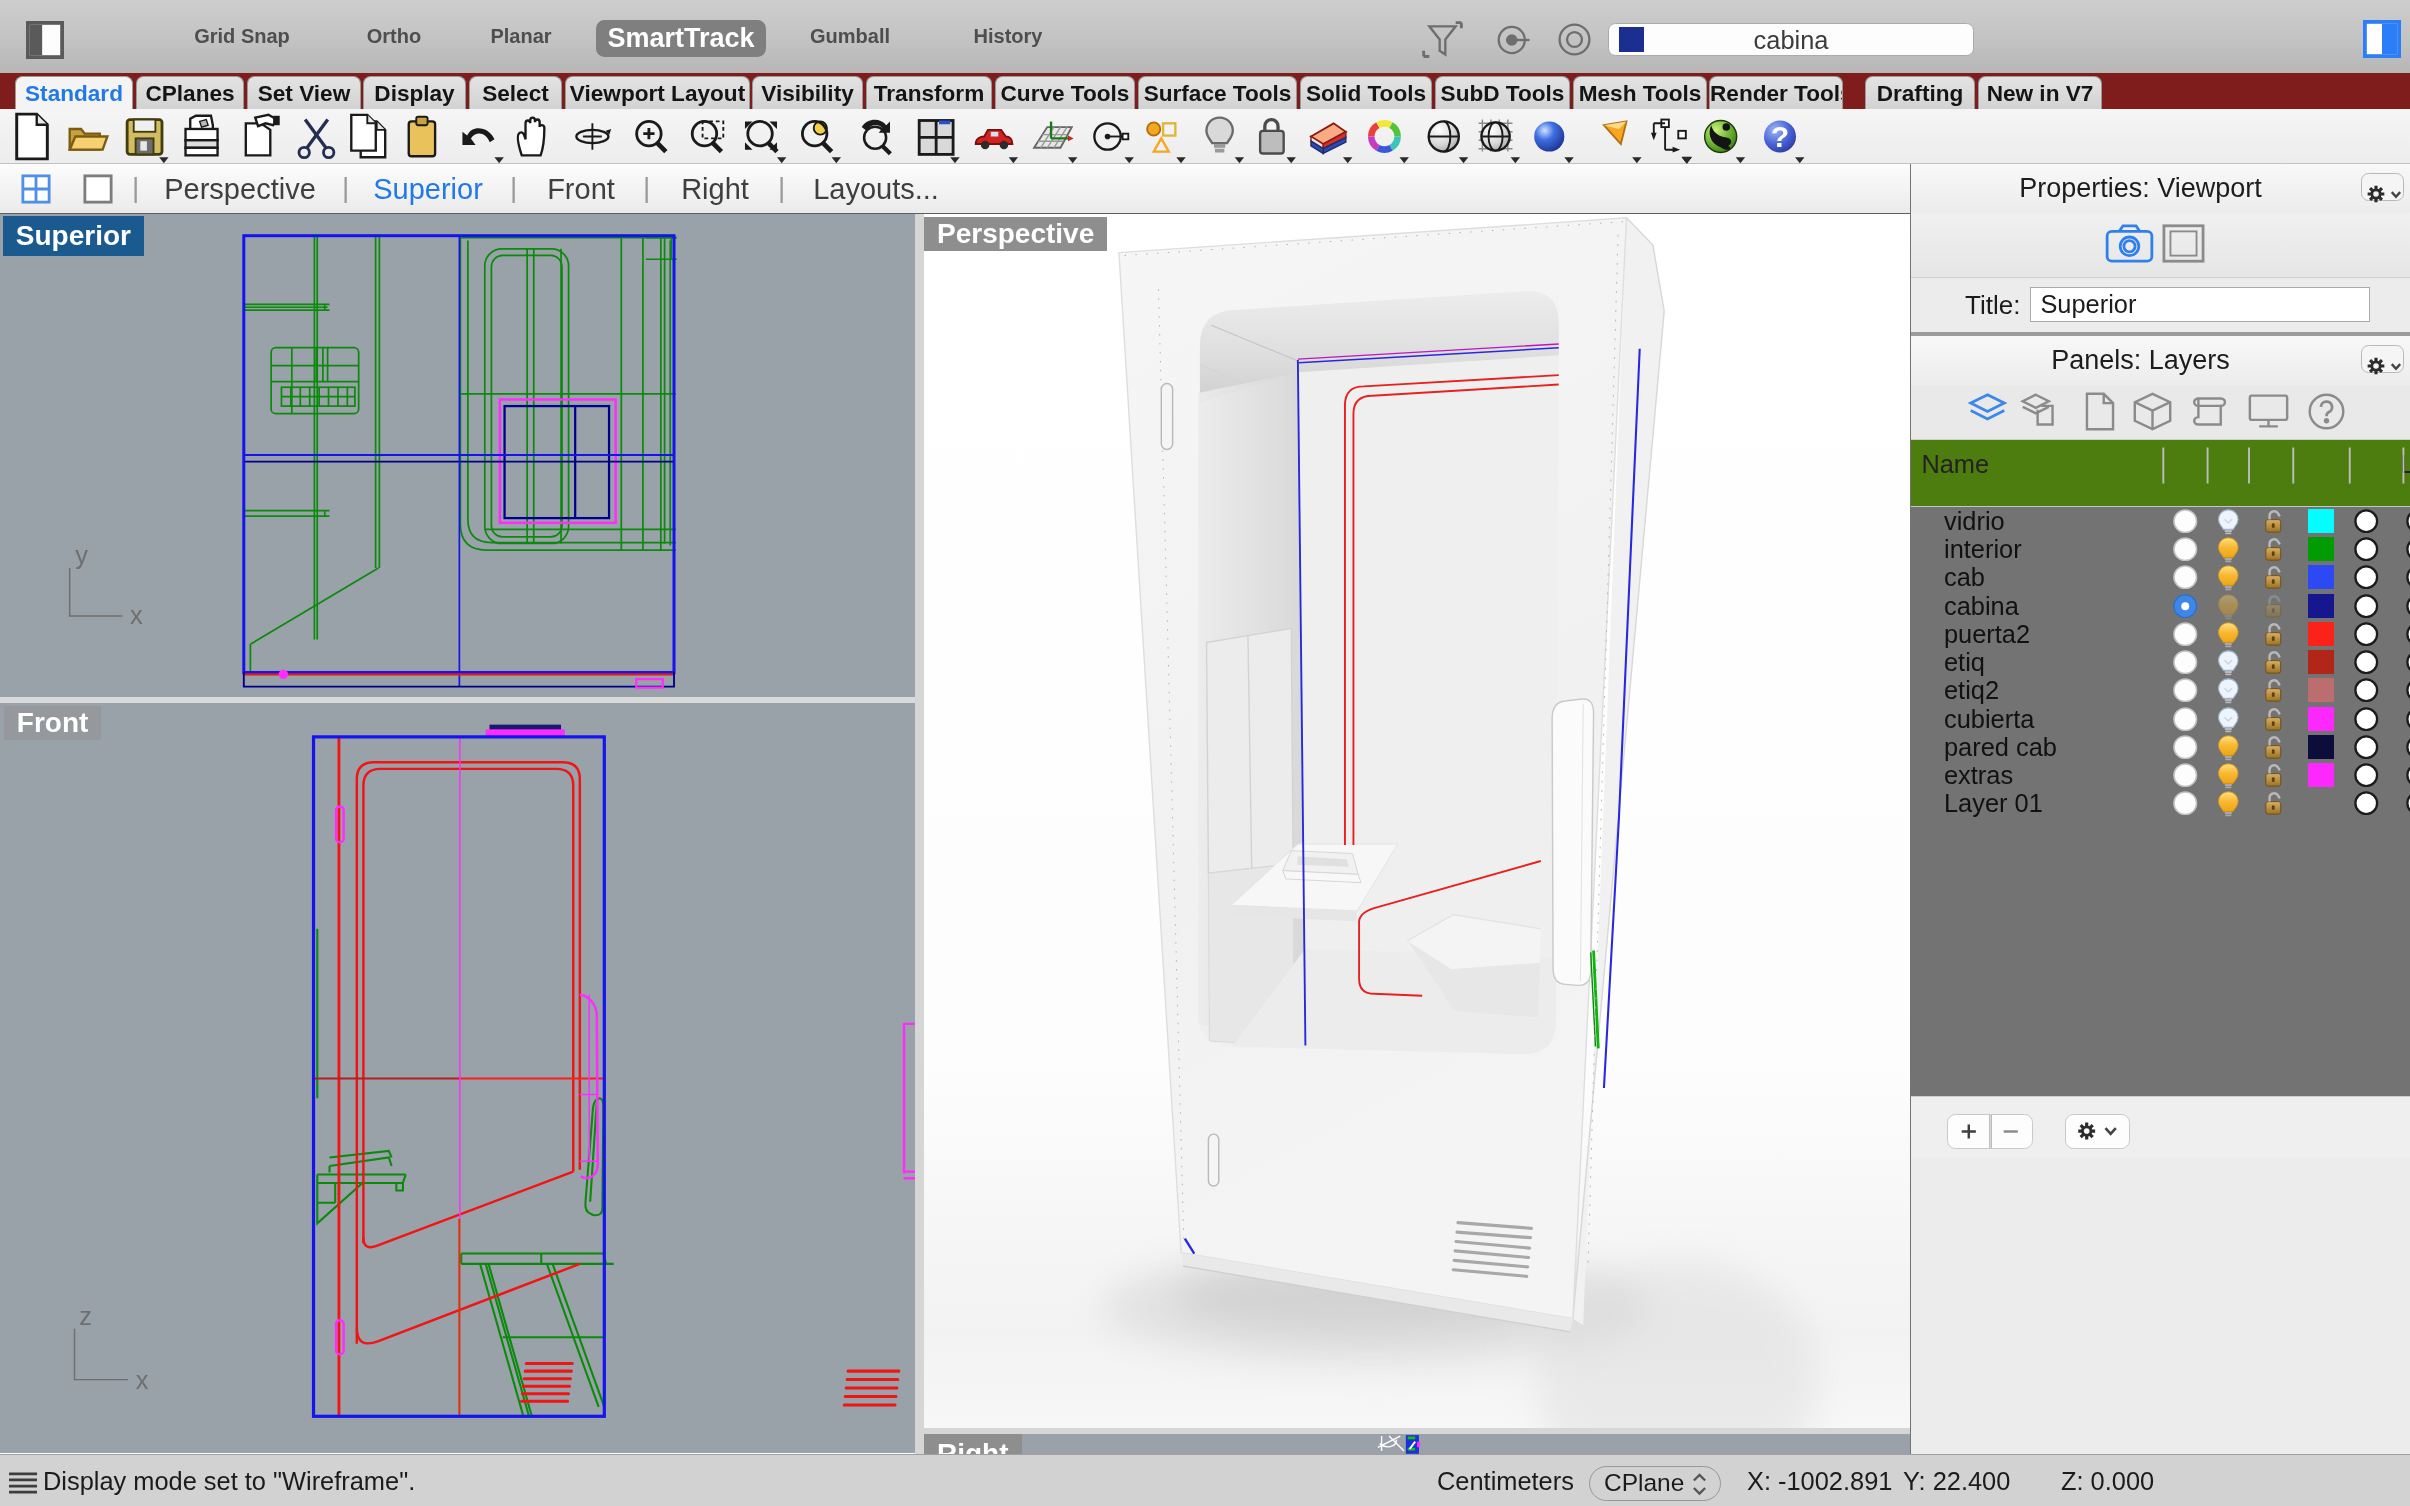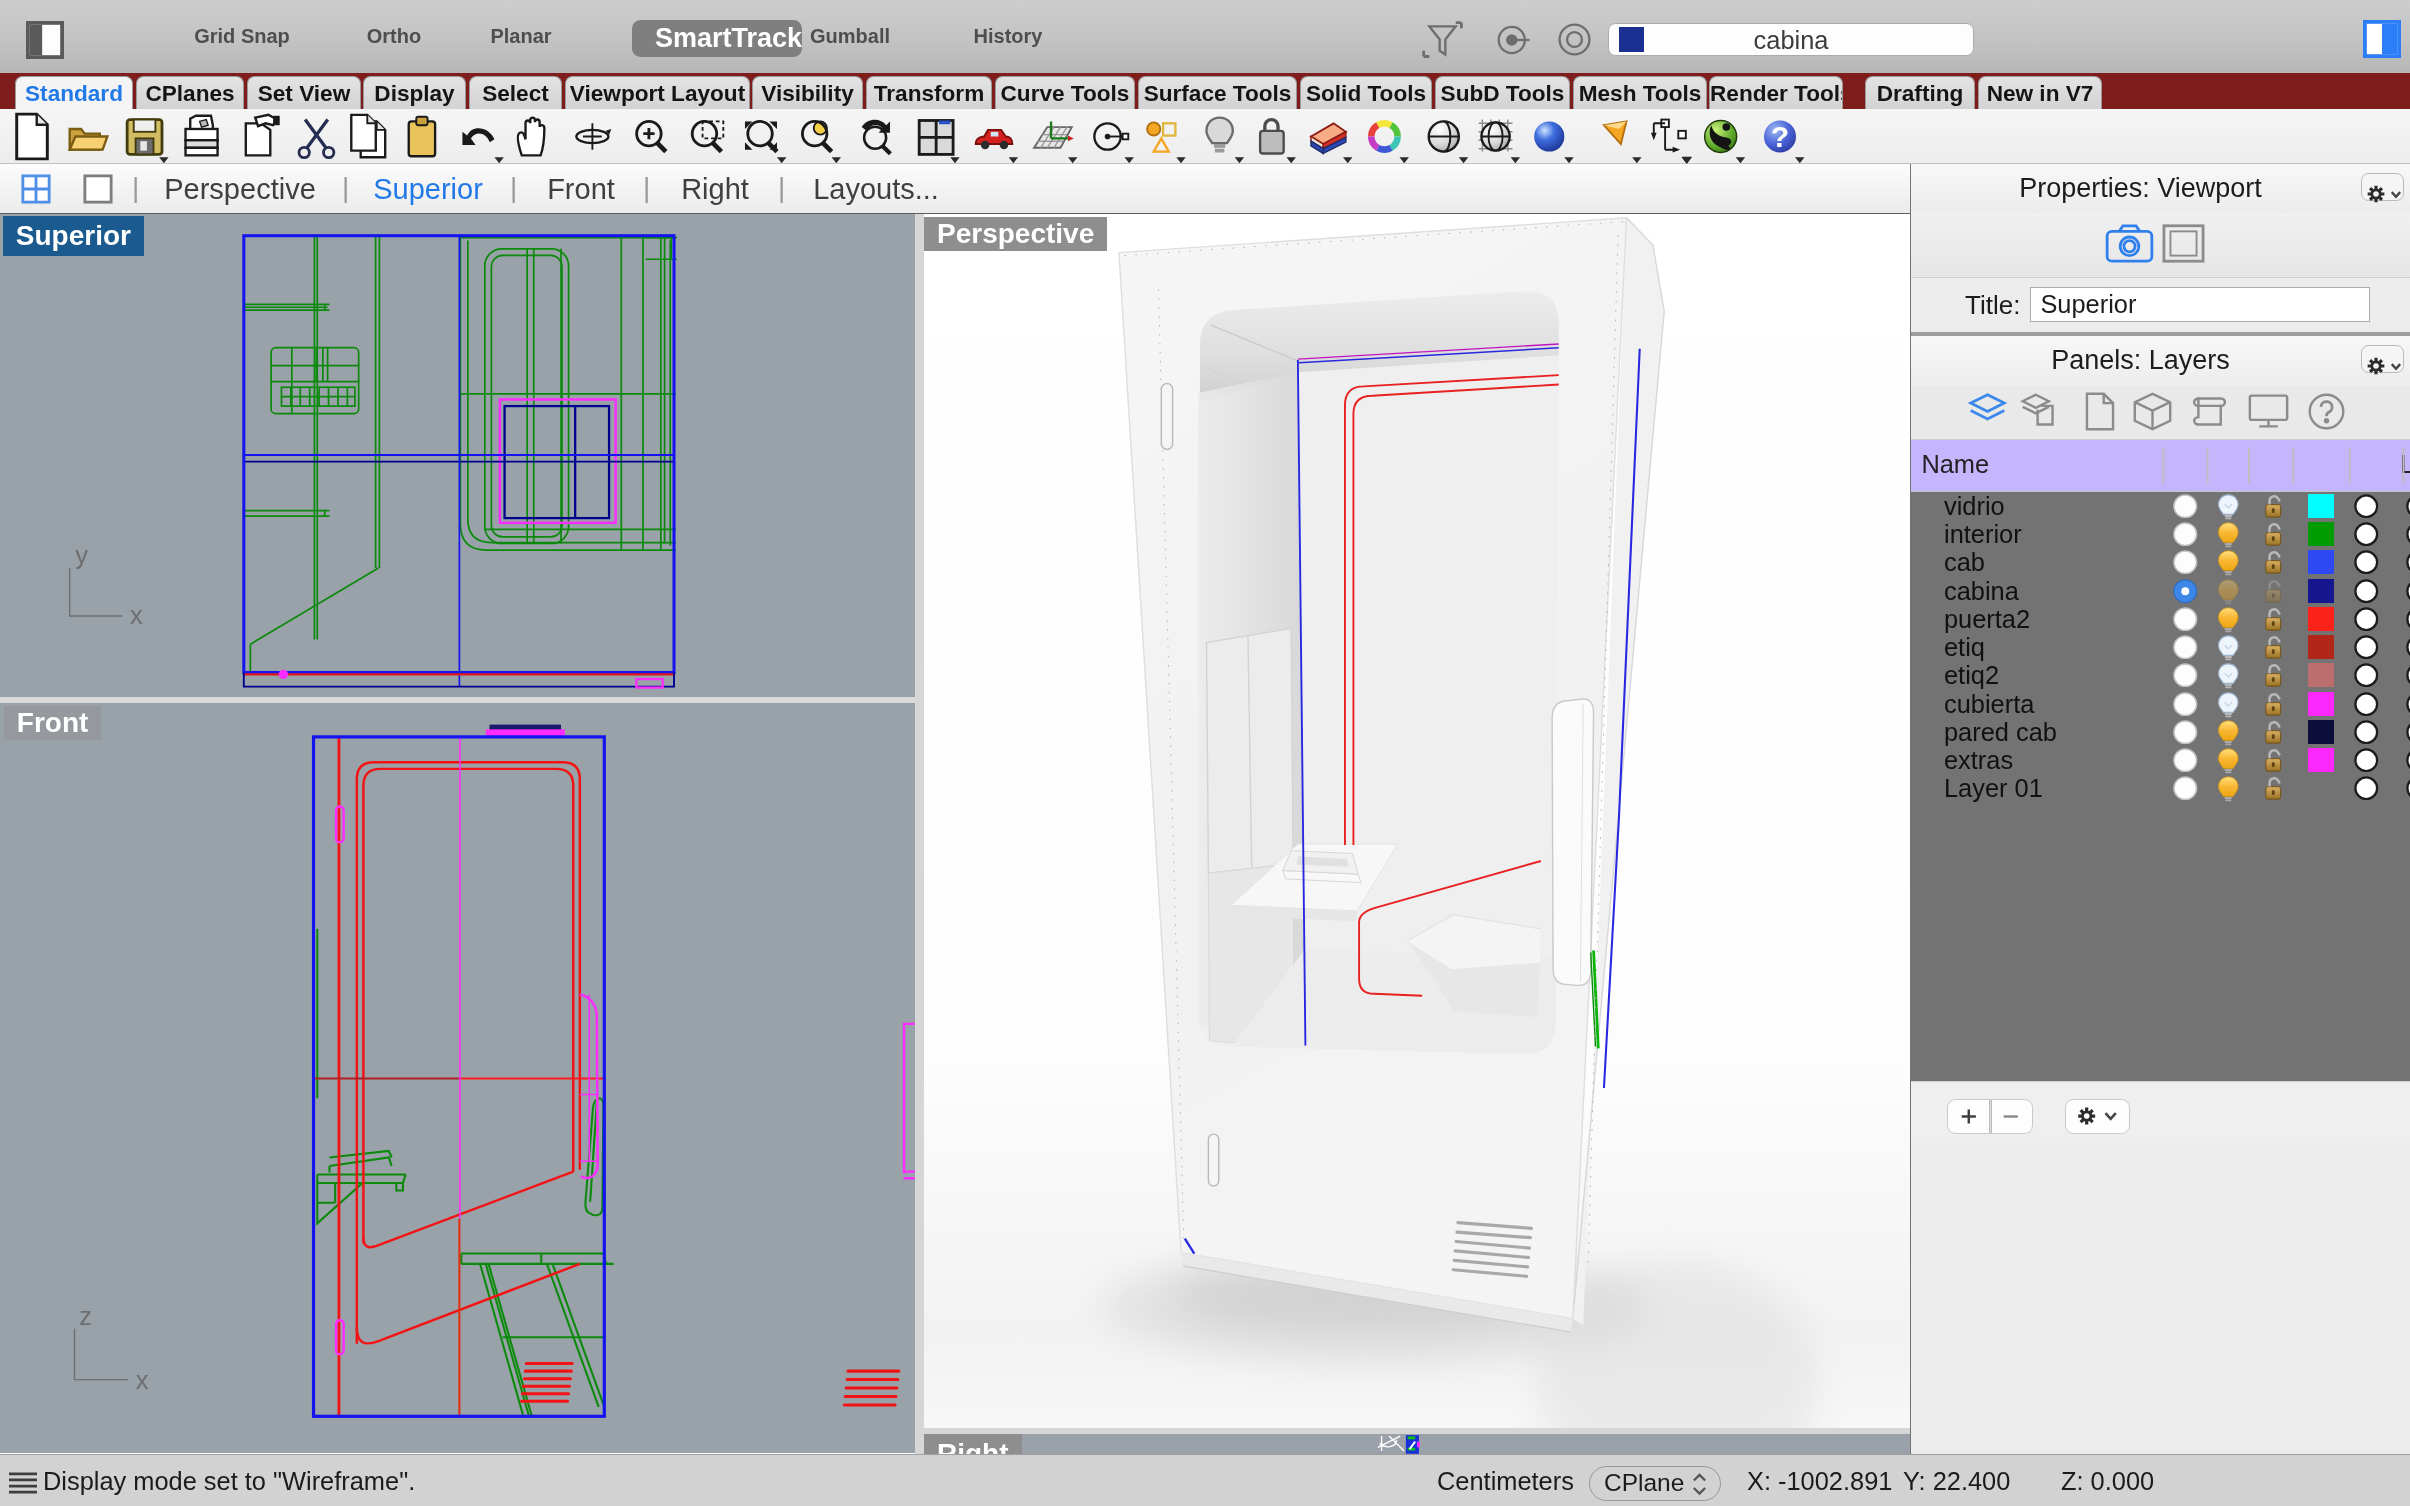--- a/index.html
+++ b/index.html
@@ -4,21 +4,21 @@
 <style>
   * { margin:0; padding:0; box-sizing:border-box; }
   html,body { width:2411px; height:1507px; overflow:hidden; font-family:"Liberation Sans", sans-serif; }
   .abs { position:absolute; }
   svg text { font-family:"Liberation Sans", sans-serif; }
   
   #titlebar { position:absolute; left:0; top:0; width:2411px; height:73px;
     background:linear-gradient(180deg,#cdcdcd 0%,#c3c3c3 55%,#b6b6b6 100%); }
   .tog { position:absolute; top:24.5px; font-size:20px; font-weight:bold; color:#4e4e4e; transform:translateX(-50%); white-space:nowrap; }
   #smarttrack { position:absolute; left:596px; top:20px; width:170px; height:37px; background:#7f7f7f; border-radius:8.5px;
-     color:#fff; font-size:27px; font-weight:bold; text-align:right; line-height:37px;margin-left:36px; }
+     color:#fff; font-size:27px; font-weight:bold; text-align:center; line-height:37px; }
   #searchbox { position:absolute; left:1608px; top:22.6px; width:366px; height:33px; background:#fdfdfd; border:0.9px solid #ababab; border-radius:7.5px; }
   #searchbox .sw { position:absolute; left:10.4px; top:3.8px; width:24.5px; height:24.5px; background:#1b2f90; }
   #searchbox .tx { position:absolute; left:0; right:0; top:2.8px; text-align:center; font-size:25.4px; color:#3c3c3c; }
   
   #tabsrow { position:absolute; left:0; top:73px; width:2411px; height:37px; background:#7f1d1d; }
   .rtab { position:absolute; top:2.8px; height:34px; border:0.9px solid #999; border-bottom:none; border-radius:7.5px 7.5px 0 0;
     background:linear-gradient(180deg,#e3e3e3,#d2d2d2); font-size:22.6px; font-weight:bold; color:#141414; text-align:center; white-space:nowrap; overflow:hidden; }
   .rtab span { display:inline-block; margin-top:4.7px; }
   .rtab.active { background:#f4f4f4; color:#2179e8; }
   
@@ -719,21 +719,21 @@
     <svg class="abs" style="left:336px;top:5.6px" width="43" height="41" viewBox="0 0 46 44" fill="none" stroke="#8b8b8b" stroke-width="2.6">
       <rect x="3" y="5" width="40" height="26" rx="2"></rect>
       <path d="M23 31 V38 M13 38 H33"></path>
     </svg>
     <svg class="abs" style="left:395px;top:5.6px" width="41" height="41" viewBox="0 0 44 44" fill="none" stroke="#8b8b8b" stroke-width="2.6">
       <circle cx="22" cy="22" r="18"></circle>
       <path d="M16 17 a6 6 0 1 1 8 6 c-2 1 -2 2 -2 4" stroke-width="3"></path>
       <circle cx="22" cy="32" r="1.6" fill="#8b8b8b"></circle>
     </svg>
   </div>
-  <div style="position:relative;width:100%;height:53px;background:#c4b5fd;border-bottom:0.9px solid #c6c6c6;border-top:0.9px solid #cecece;">
+  <div style="position:relative;width:100%;height:68px;background:#4d7c0f;border-bottom:0.9px solid #c6c6c6;border-top:0.9px solid #cecece;">
     <span style="position:absolute;left:10.4px;top:10.4px;font-size:25.4px;color:#222;">Name</span>
     <span style="position:absolute;left:489px;top:10.4px;font-size:25.4px;color:#222;">L</span>
     <svg class="abs" style="left:0;top:0" width="499" height="51" viewBox="0 0 530 54" stroke="#bdbdbd" stroke-width="2">
       <path d="M268 8 V46 M315 8 V46 M359 8 V46 M406 8 V46 M466 8 V46 M523 8 V46"></path>
     </svg>
   </div>
   <div id="layers" style="position:relative;width:100%;height:589px;background:#737373;">
     <div class="lrow" style="top:0px">
       <span class="lname">vidrio</span>
       <svg class="li" style="left:262px" width="24.5" height="24.5" viewBox="0 0 26 26">

